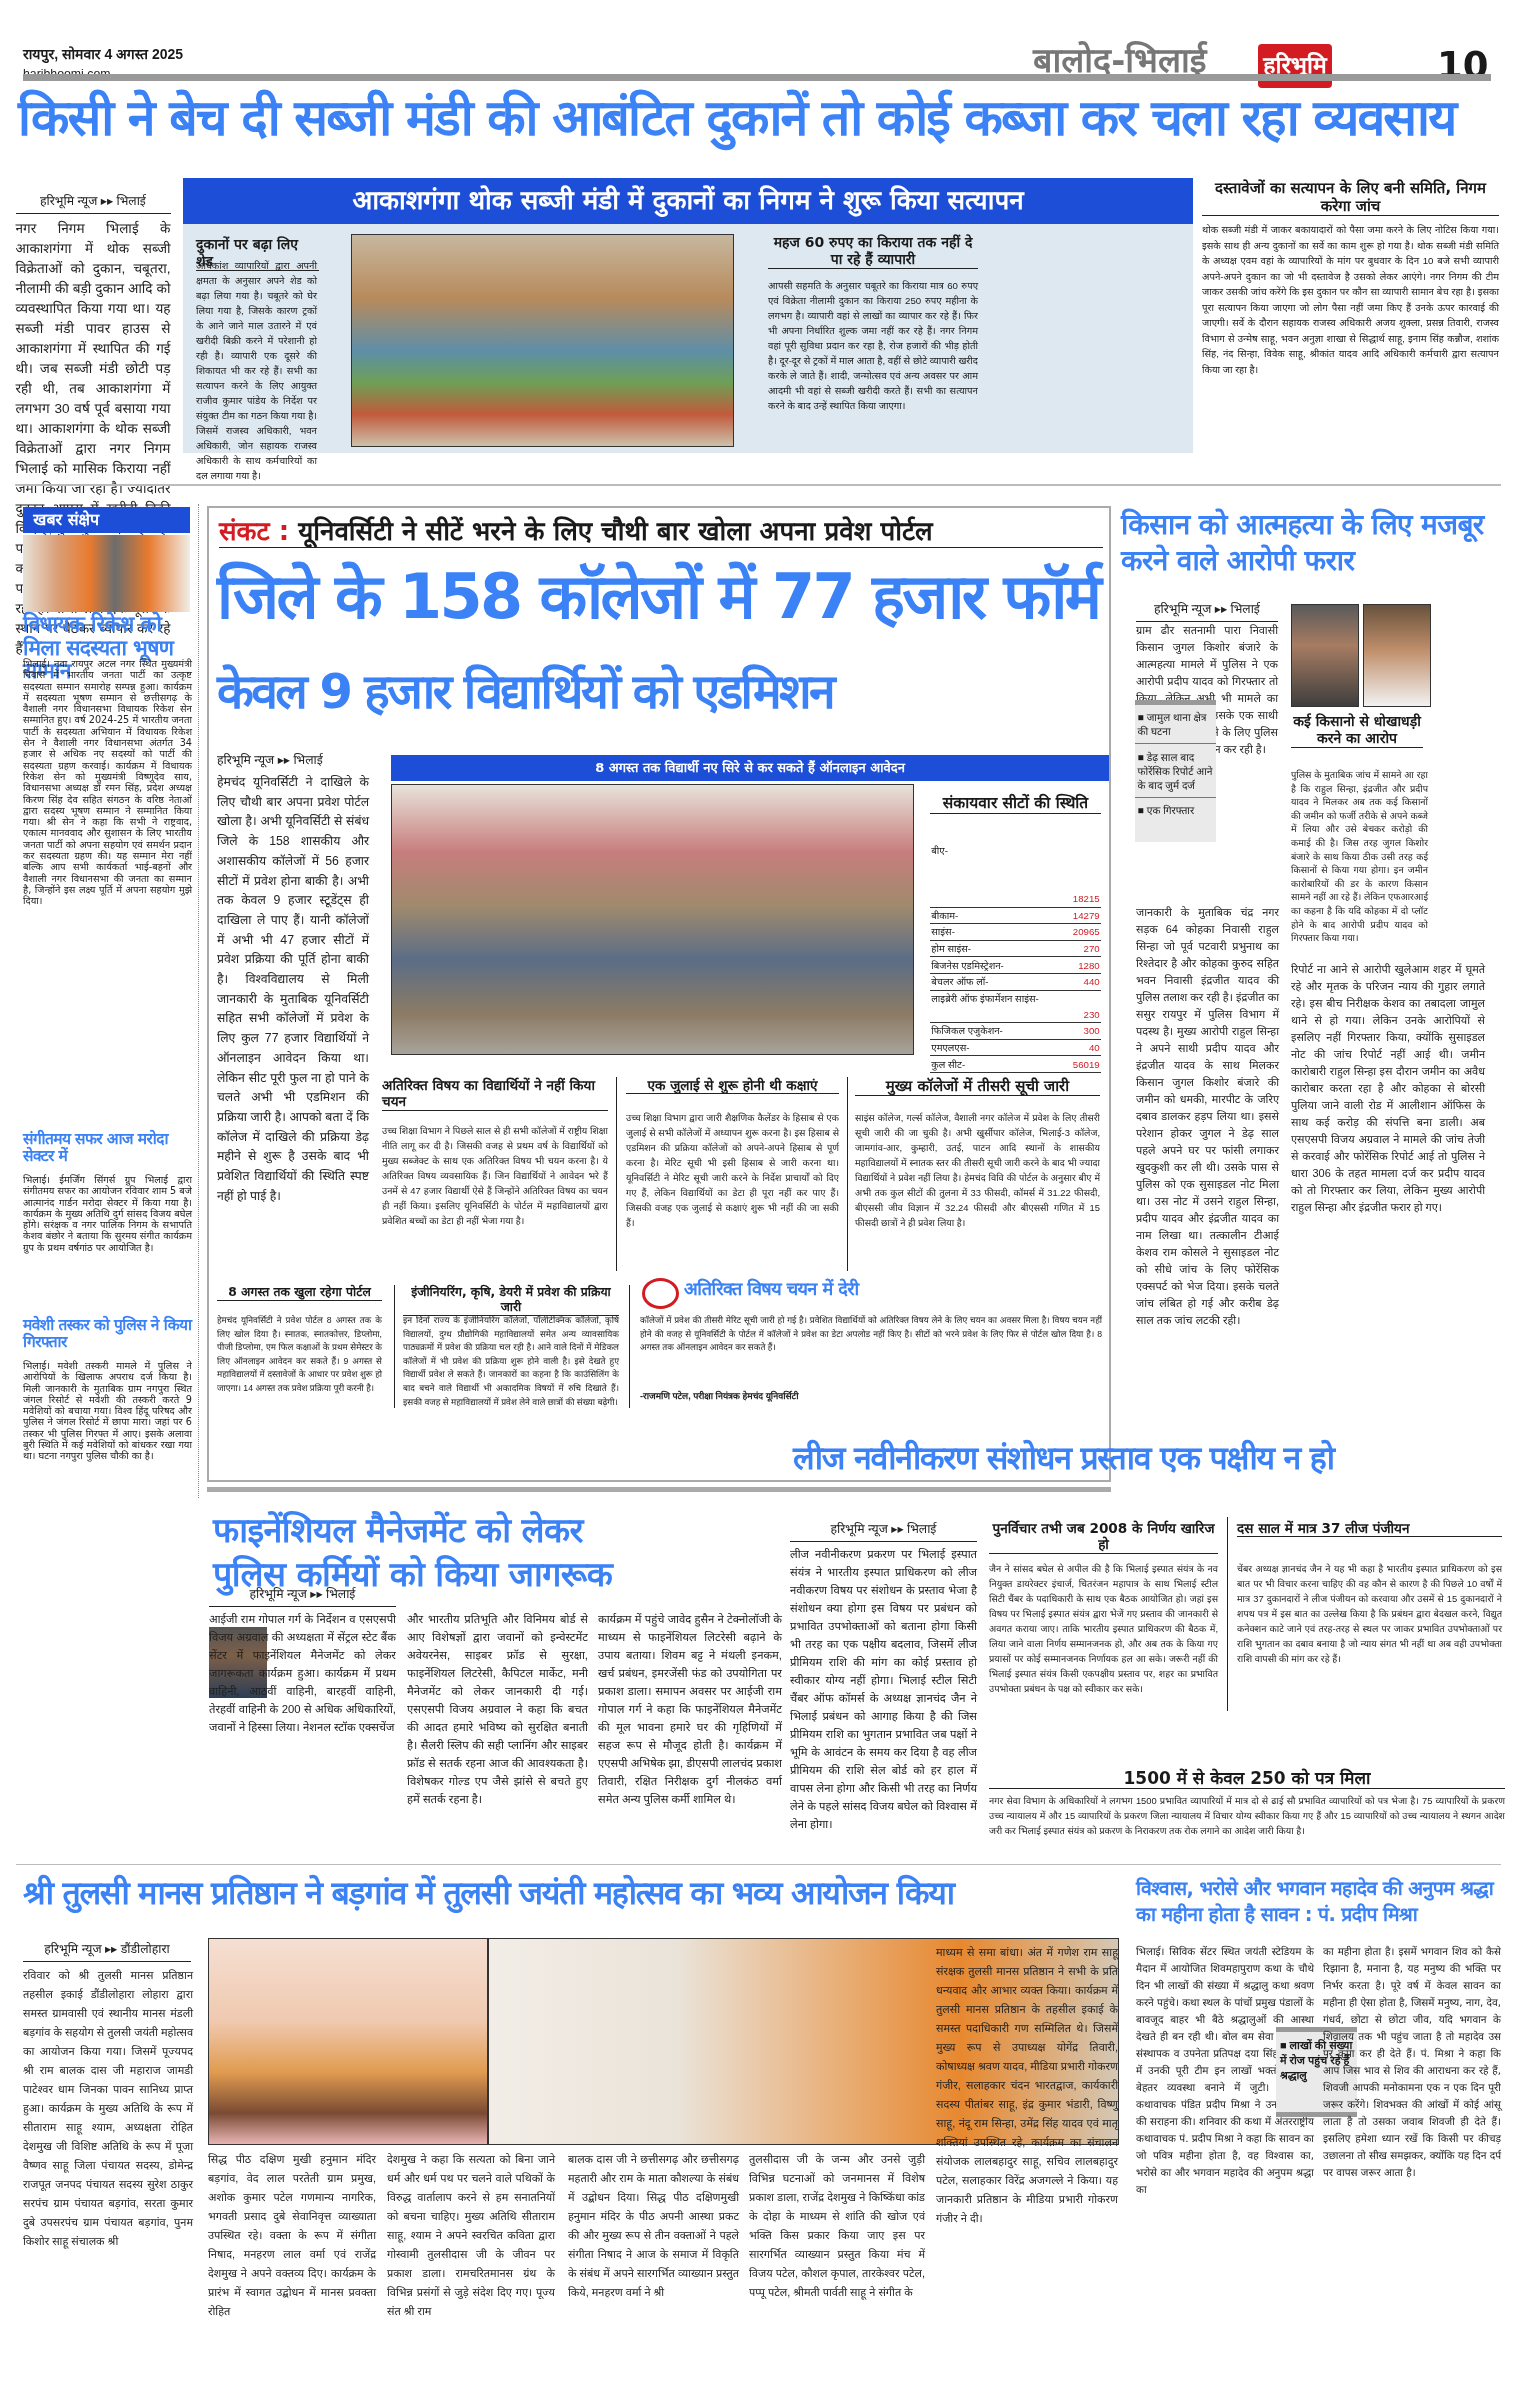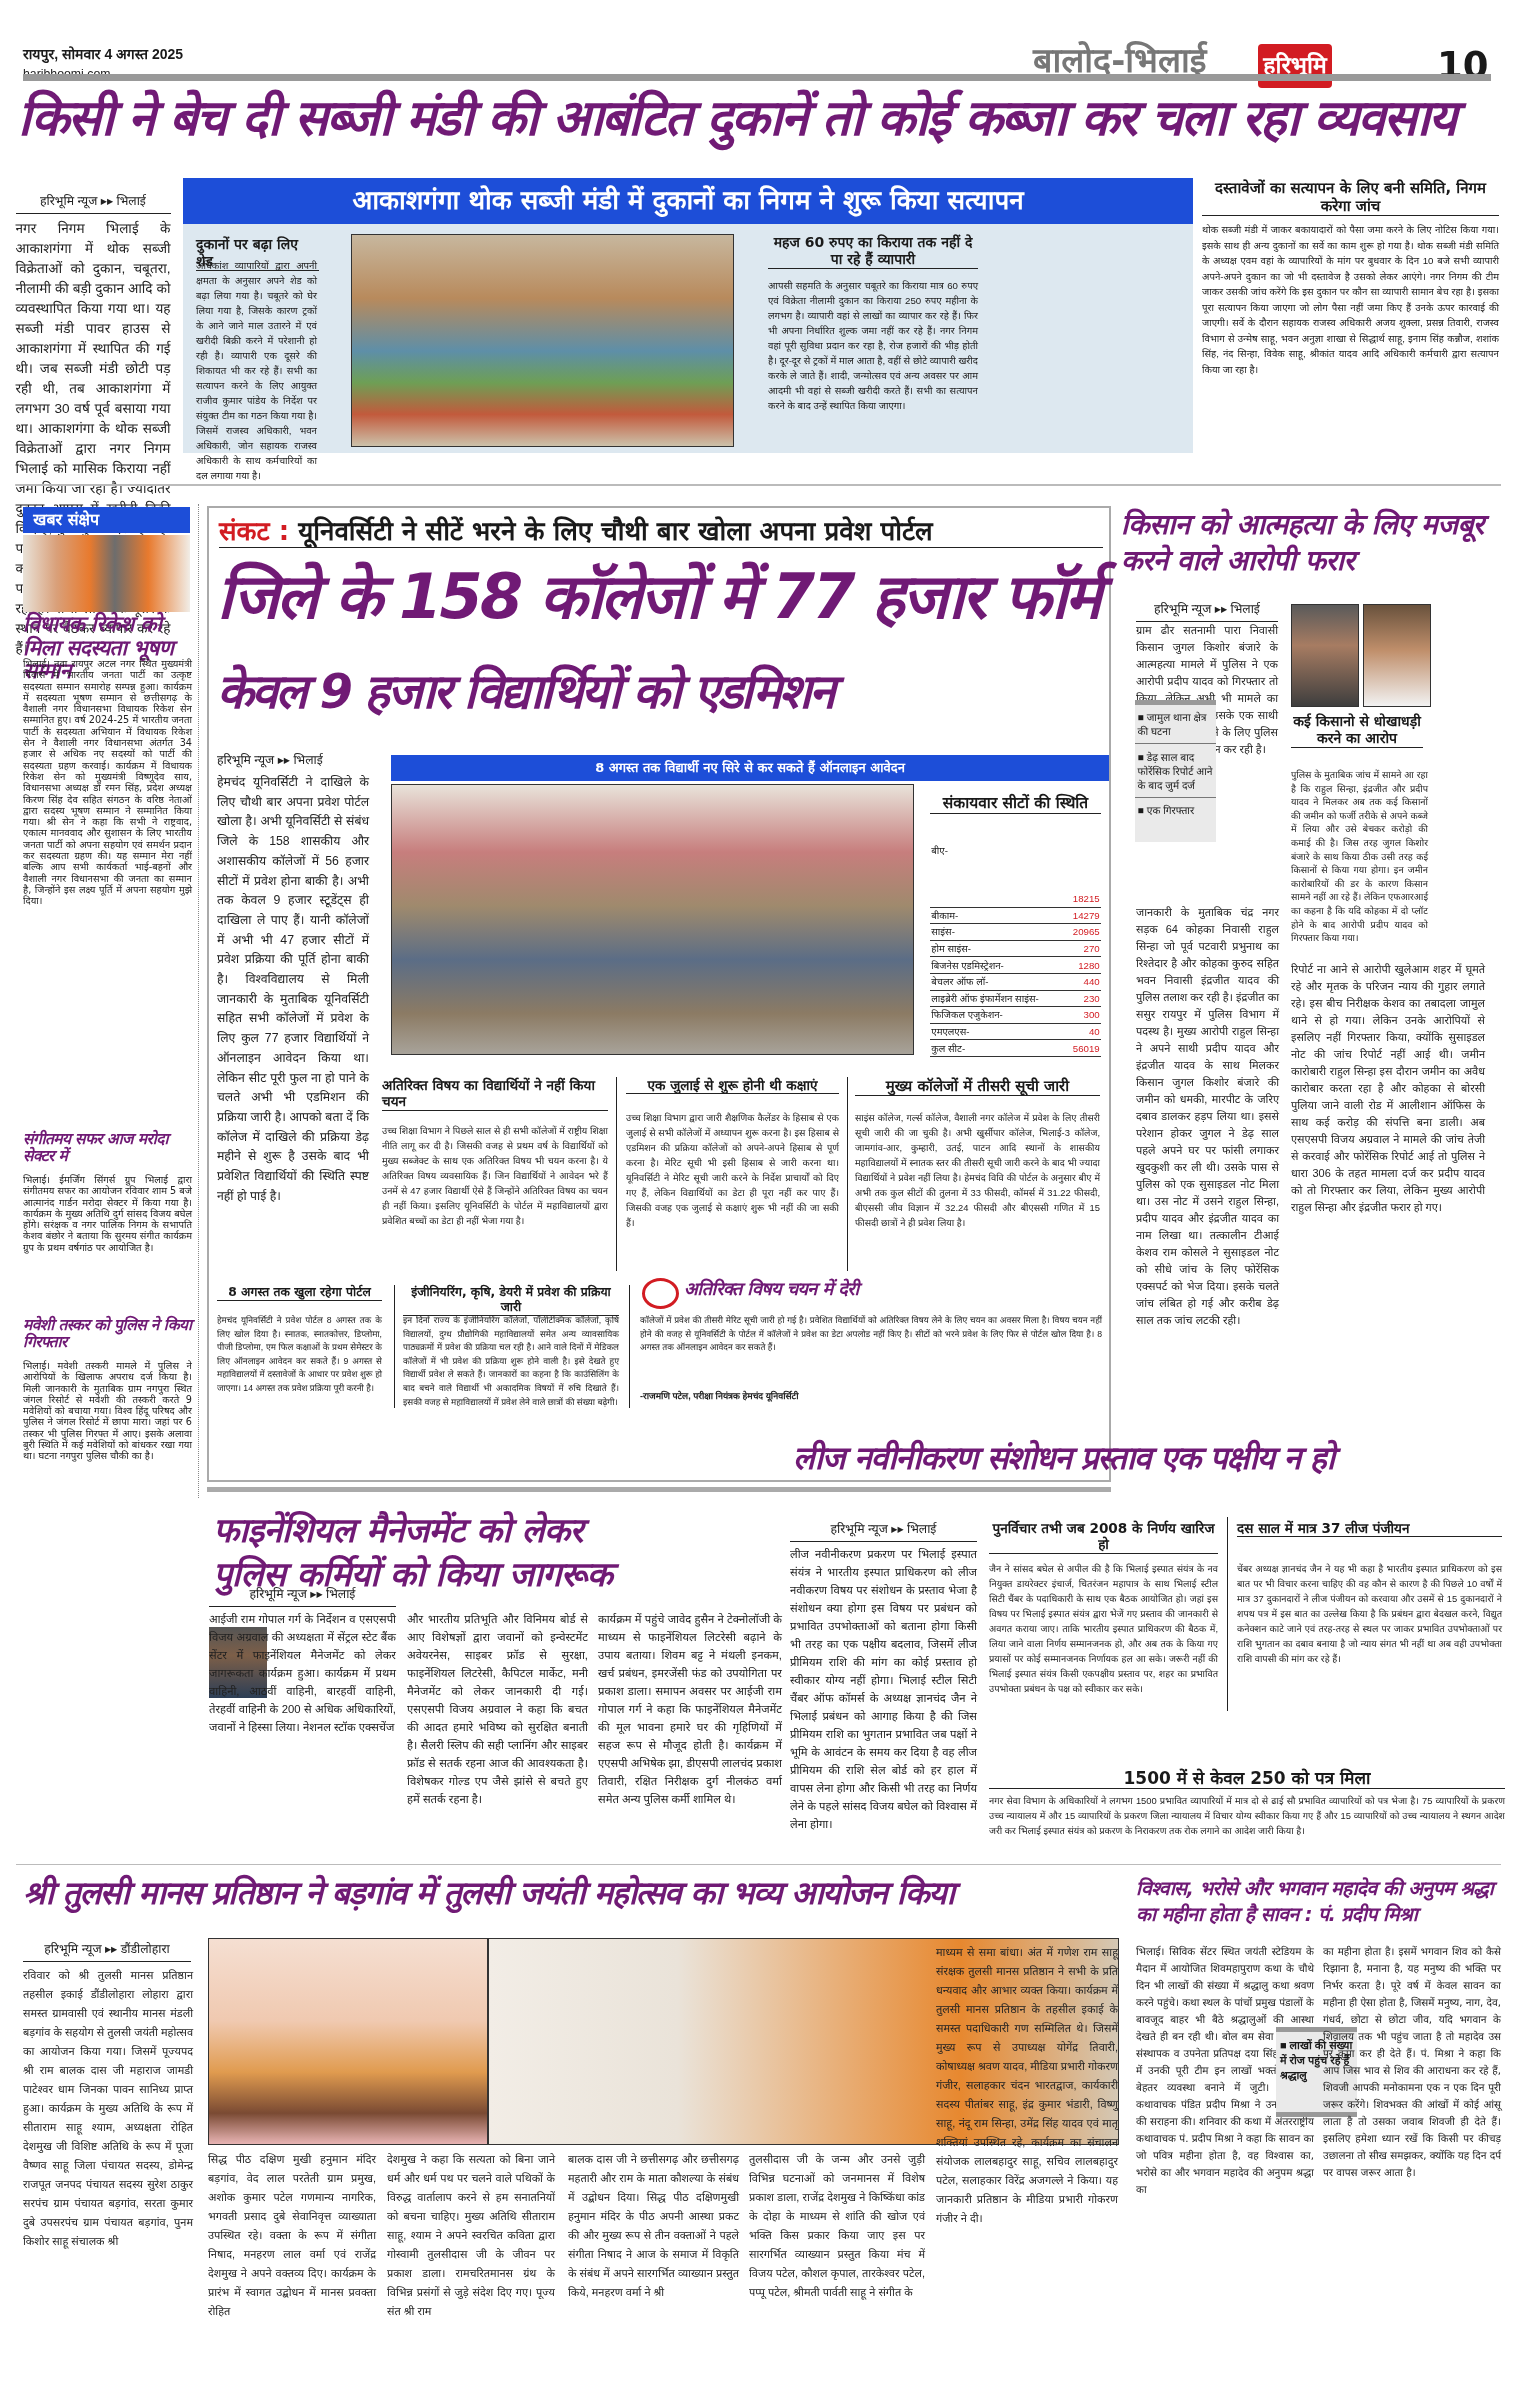--- a/index.html
+++ b/index.html
@@ -1,20 +1,20 @@
 <!DOCTYPE html>
 <html style="font-size:10.3px"><head>
 <meta charset="utf-8">
 <style>
 *{box-sizing:border-box;margin:0;padding:0;}
 html,body{width:1514px;height:2401px;background:#fff;overflow:hidden;}
 body{position:relative;font-family:"DejaVu Sans","Liberation Sans",sans-serif;color:#1a1a1a;}
 .abs{position:absolute;}
 .cond{font-family:"Liberation Sans","DejaVu Sans",sans-serif;}
-.head{font-family:"DejaVu Sans",sans-serif;font-weight:bold;color:#701a75;line-height:1.12;letter-spacing:-0.6px;font-style:italic;}
+.head{font-family:"DejaVu Sans",sans-serif;font-weight:bold;color:#3b82f6;line-height:1.12;letter-spacing:-0.6px;}
 .body{font-family:"Liberation Sans","DejaVu Sans",sans-serif;font-size:13.6px;line-height:20.7px;text-align:justify;color:#222;}
 .small{font-size:11px;line-height:17px;}
 .byline{font-family:"Liberation Sans",sans-serif;font-size:12.3px;color:#222;border-bottom:1.3px solid #222;padding-bottom:3.9px;text-align:center;}
 .sub{font-family:"DejaVu Sans",sans-serif;font-weight:bold;color:#1a1a1a;border-bottom:1.3px solid #222;text-align:center;line-height:1.2;}
 .redbar{background:#1d4ed8;color:#fff;font-weight:bold;text-align:center;}
 .photo{border:1.3px solid #333;overflow:hidden;}
 .rule{background:#999;}
 .vrule{background:#222;width:1.3px;}
 .graybox{background:#eaeaea;border-top:5.2px solid #999;border-bottom:5.2px solid #999;}
 .bullet::before{content:"■ ";}
@@ -106,21 +106,21 @@
       <div style="display: flex; justify-content: space-between; border-bottom: 1.3px solid rgb(51, 51, 51); padding: 1.3px; font-family: &quot;Liberation Sans&quot;, sans-serif; font-size: 9.7px; line-height: 13px;">
         <span>बिजनेस एडमिस्ट्रेशन-</span>
         <span style="color: rgb(210, 28, 34);">1280</span>
       </div>
       <div style="display: flex; justify-content: space-between; border-bottom: 1.3px solid rgb(51, 51, 51); padding: 1.3px; font-family: &quot;Liberation Sans&quot;, sans-serif; font-size: 9.7px; line-height: 13px;">
         <span>बेचलर ऑफ लॉ-</span>
         <span style="color: rgb(210, 28, 34);">440</span>
       </div>
       <div style="display: flex; justify-content: space-between; border-bottom: 1.3px solid rgb(51, 51, 51); padding: 1.3px; font-family: &quot;Liberation Sans&quot;, sans-serif; font-size: 9.7px; line-height: 13px;">
         <span>लाइब्रेरी ऑफ इंफार्मेशन साइंस-</span>
-        <span style="color: rgb(210, 28, 34);">230</span>
+        <span style="color: rgb(210, 28, 34); margin-top: 16px;">230</span>
       </div>
       <div style="display: flex; justify-content: space-between; border-bottom: 1.3px solid rgb(51, 51, 51); padding: 1.3px; font-family: &quot;Liberation Sans&quot;, sans-serif; font-size: 9.7px; line-height: 13px;">
         <span>फिजिकल एजुकेशन-</span>
         <span style="color: rgb(210, 28, 34);">300</span>
       </div>
       <div style="display: flex; justify-content: space-between; border-bottom: 1.3px solid rgb(51, 51, 51); padding: 1.3px; font-family: &quot;Liberation Sans&quot;, sans-serif; font-size: 9.7px; line-height: 13px;">
         <span>एमएलएस-</span>
         <span style="color: rgb(210, 28, 34);">40</span>
       </div>
       <div style="display: flex; justify-content: space-between; border-bottom: 1.3px solid rgb(51, 51, 51); padding: 1.3px; font-family: &quot;Liberation Sans&quot;, sans-serif; font-size: 9.7px; line-height: 13px;">

